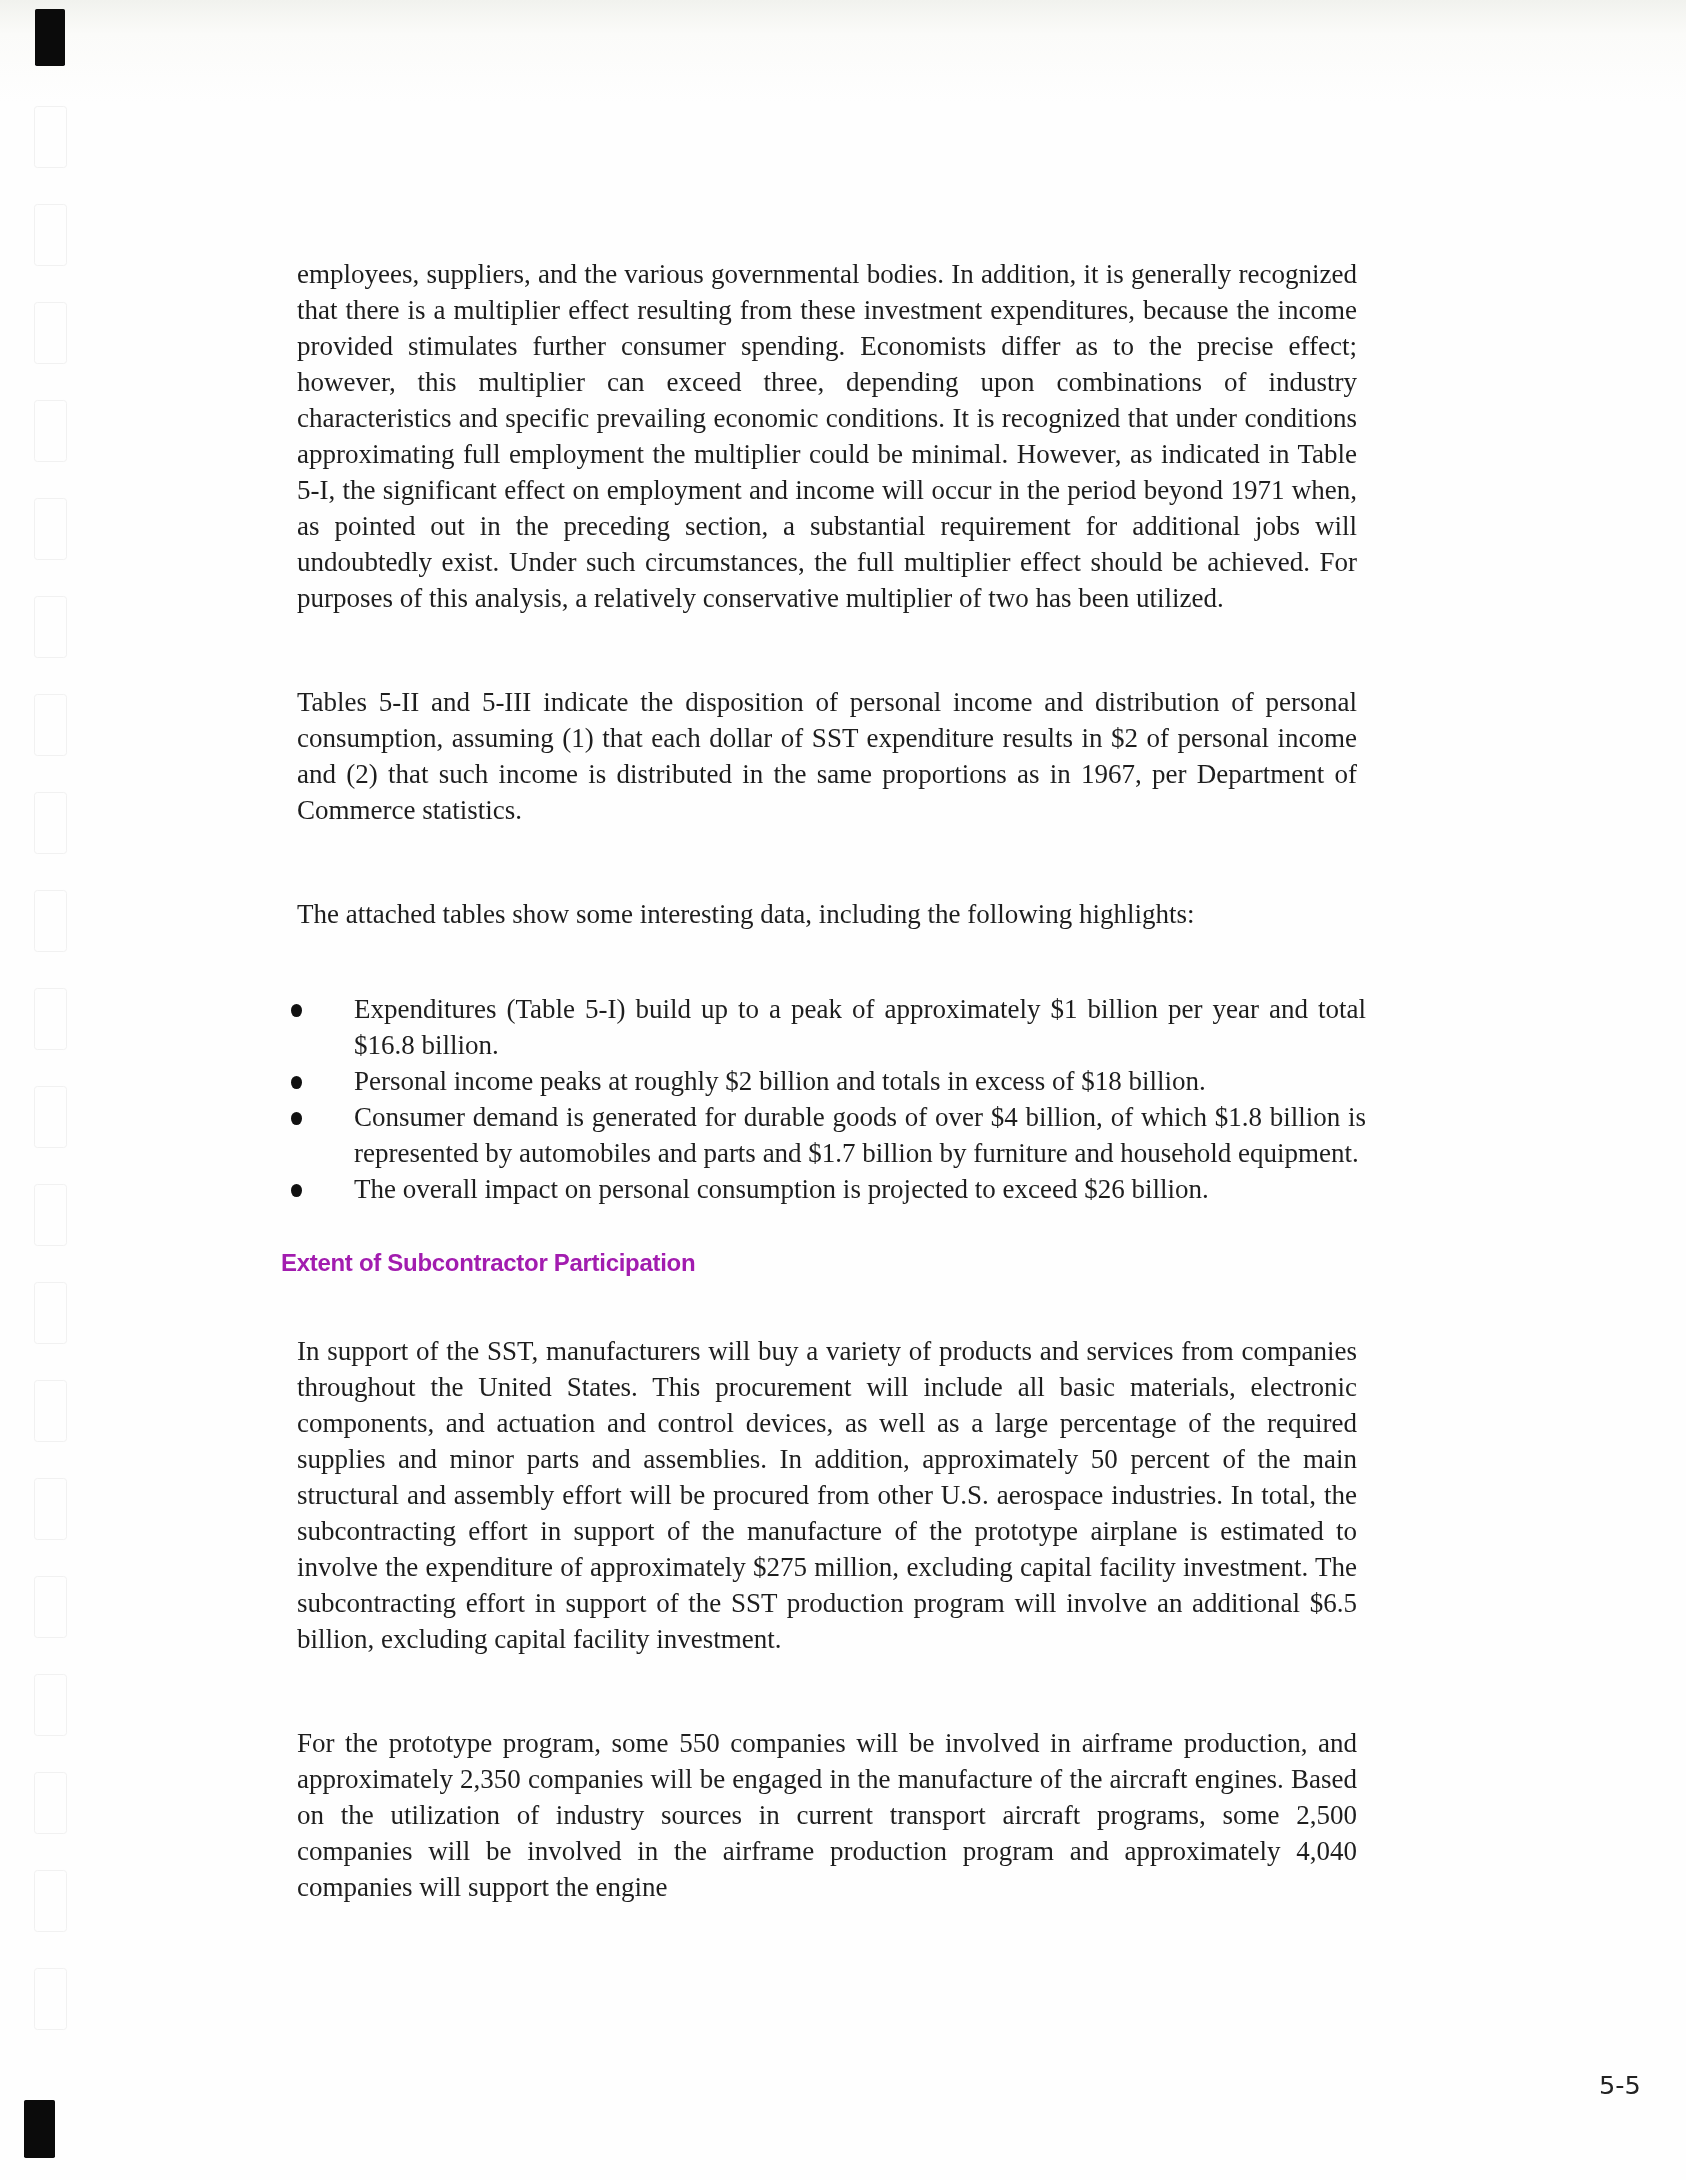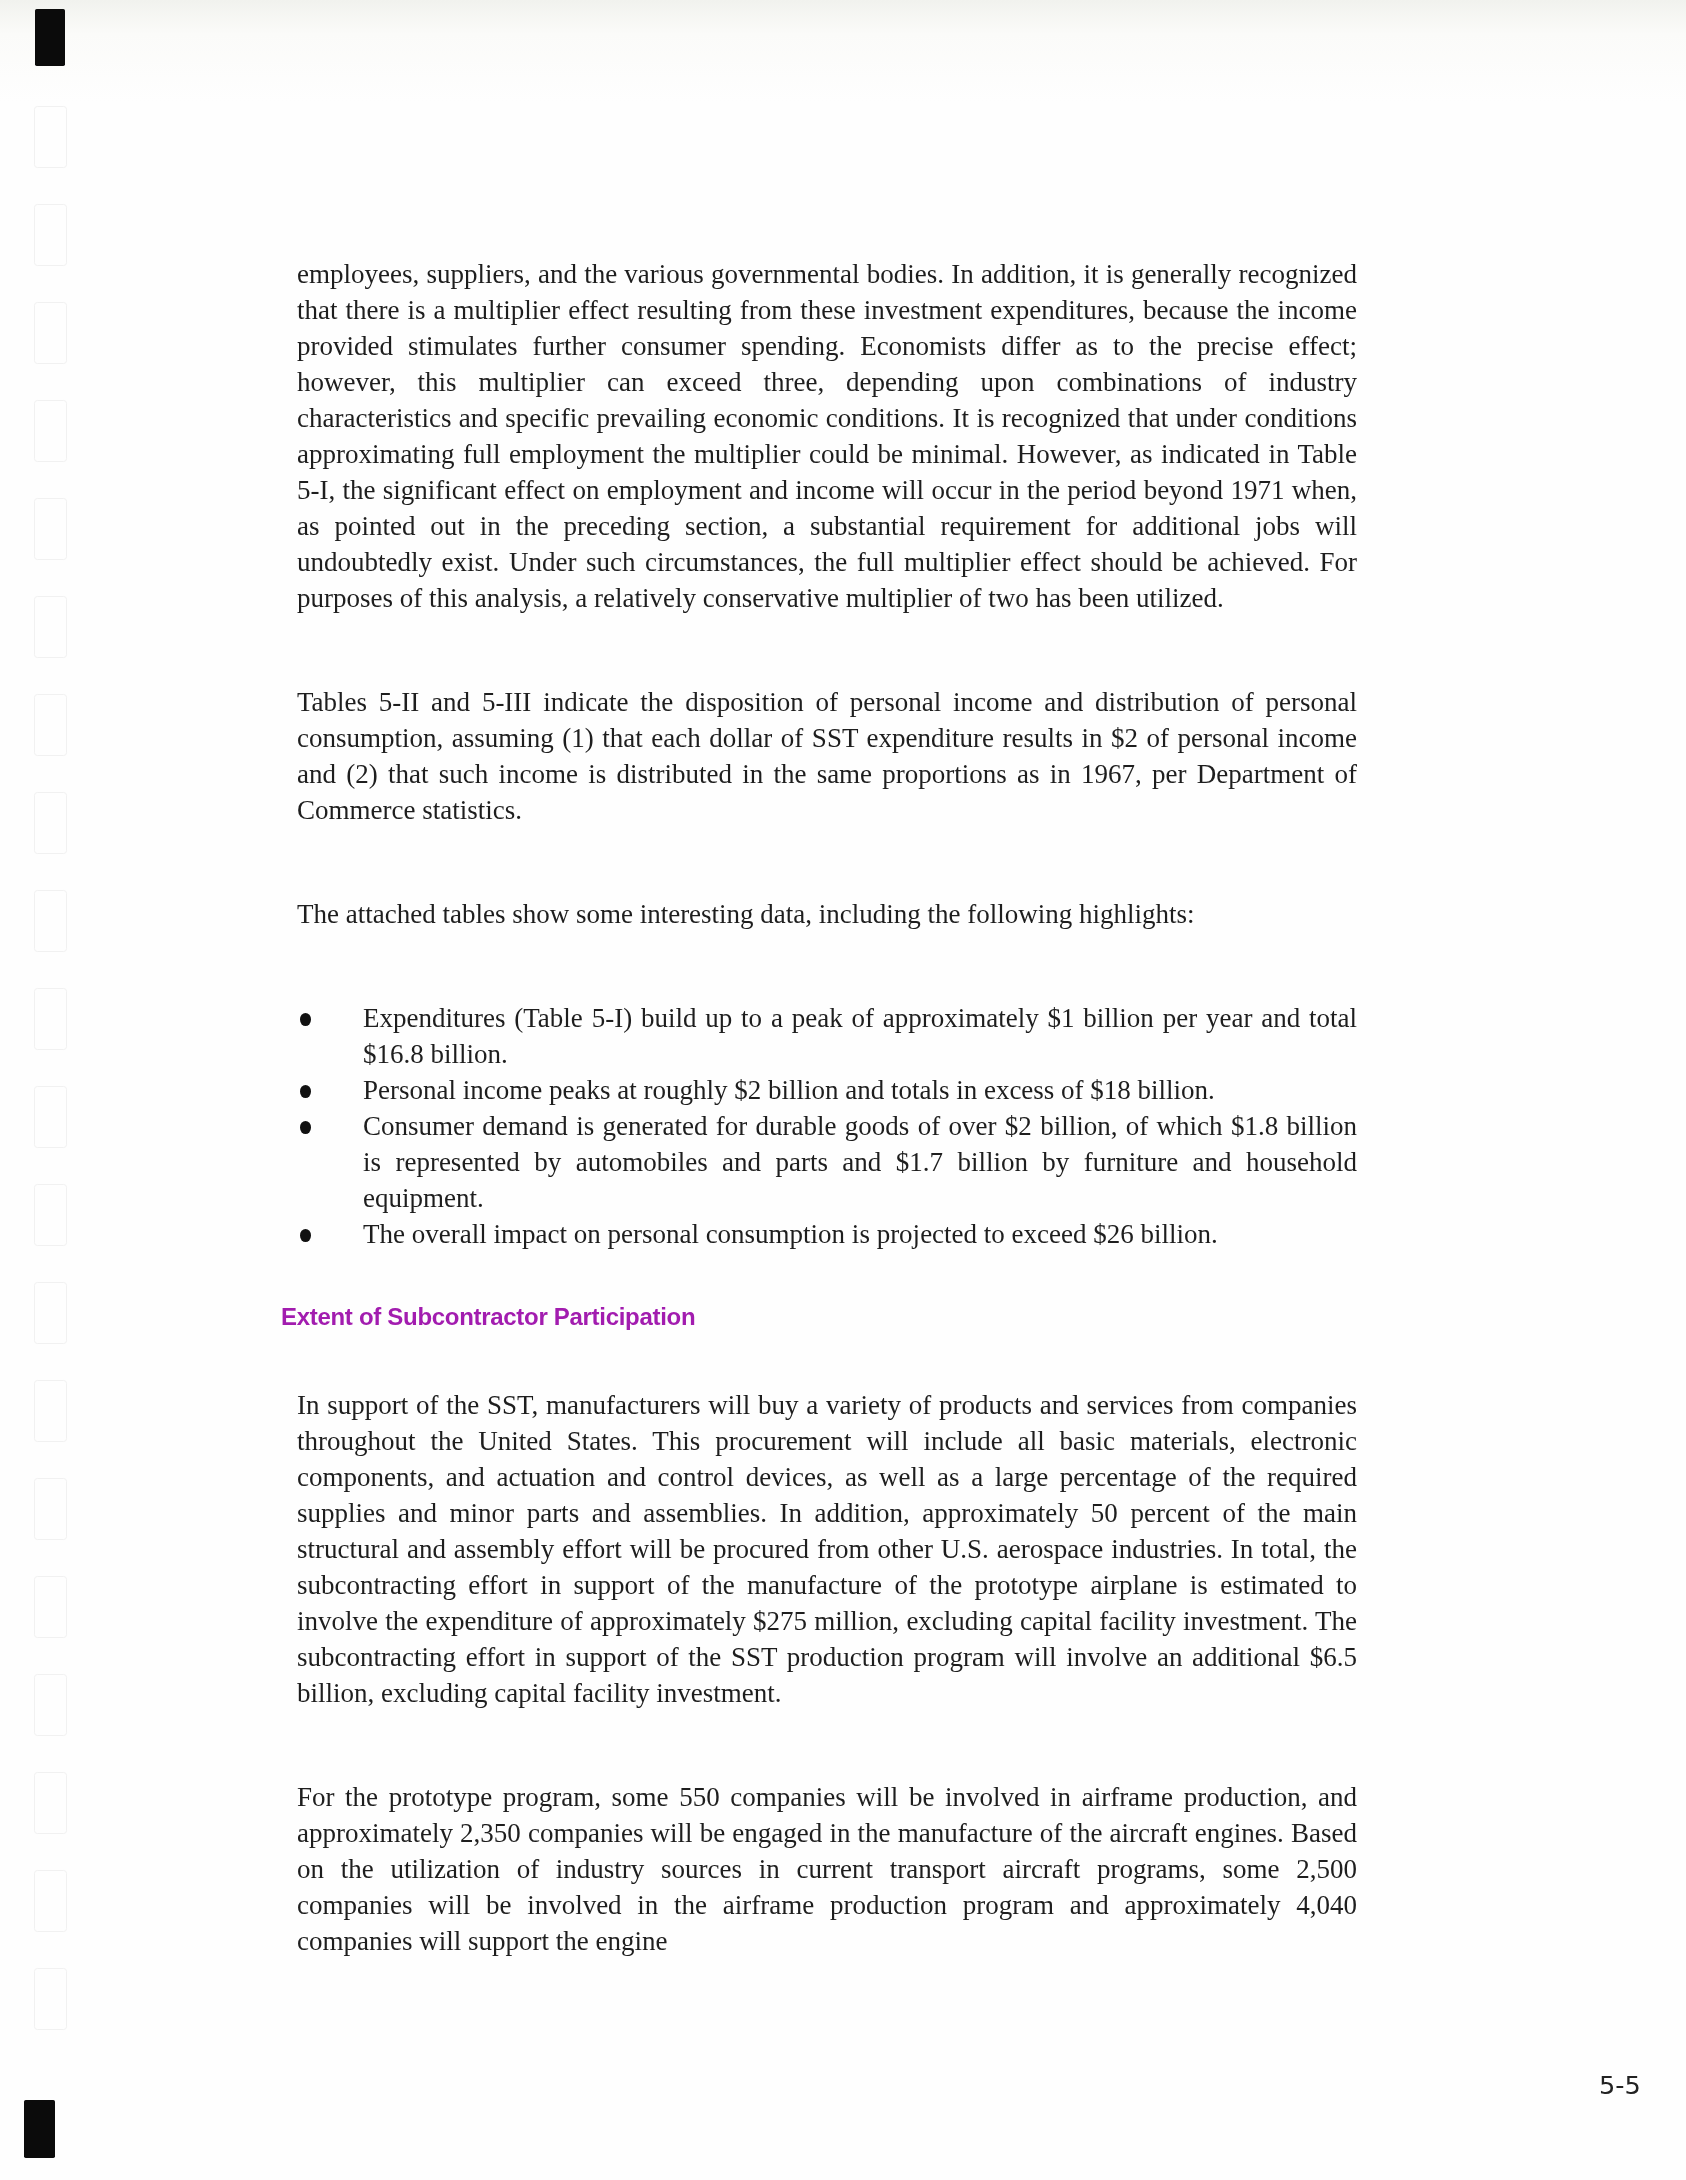--- a/index.html
+++ b/index.html
@@ -24,21 +24,21 @@
     border: 0.9px solid #f1f1f1; border-radius: 3.4px;
   }
   .content {
     position: absolute; left: 281px; top: 240px; width: 1092px;
     font-size: 27px; line-height: 36px;
   }
   .para {
     margin: 16px; text-align: justify; text-align-last: left;
   }
   .gap { height: 36px; }
-  .bullets { list-style: none; margin: 16px; padding: 0; }
+  .bullets { list-style: none; margin: 7px; padding: 0; }
   .bullet {
     position: relative; padding-left: 66px; text-align: justify; text-align-last: left;
   }
   .bullet-dot {
     position: absolute; left: 2.6px; top: 12.8px; width: 11px; height: 12.8px;
     background: #111; border-radius: 50%;
   }
   .heading {
     margin: 0; font-family: "Liberation Sans", "DejaVu Sans", sans-serif;
     font-weight: bold; font-size: 24px; line-height: 36px; letter-spacing: -0.3px;
@@ -88,21 +88,21 @@
     <li class="bullet">
       <span class="bullet-dot"></span>
       <span>Expenditures (Table 5-I) build up to a peak of approximately $1 billion per year and total $16.8 billion.</span>
     </li>
     <li class="bullet">
       <span class="bullet-dot"></span>
       <span>Personal income peaks at roughly $2 billion and totals in excess of $18 billion.</span>
     </li>
     <li class="bullet">
       <span class="bullet-dot"></span>
-      <span>Consumer demand is generated for durable goods of over $2 billion, of which $1.8 billion is represented by automobiles and parts and $1.7 billion by furniture and household equipment.</span>
+      <span>Consumer demand is generated for durable goods of over $4 billion, of which $1.8 billion is represented by automobiles and parts and $1.7 billion by furniture and household equipment.</span>
     </li>
     <li class="bullet">
       <span class="bullet-dot"></span>
       <span>The overall impact on personal consumption is projected to exceed $26 billion.</span>
     </li>
   </ul>
   <div class="gap" style="height:31px"></div>
   <h2 class="heading">Extent of Subcontractor Participation</h2>
   <div class="gap"></div>
   <p class="para">In support of the SST, manufacturers will buy a variety of products and services from companies throughout the United States. This procurement will include all basic materials, electronic components, and actuation and control devices, as well as a large percentage of the required supplies and minor parts and assemblies. In addition, approximately 50 percent of the main structural and assembly effort will be procured from other U.S. aerospace industries. In total, the subcontracting effort in support of the manufacture of the prototype airplane is estimated to involve the expenditure of approximately $275 million, excluding capital facility investment. The subcontracting effort in support of the SST production program will involve an additional $6.5 billion, excluding capital facility investment.</p>

